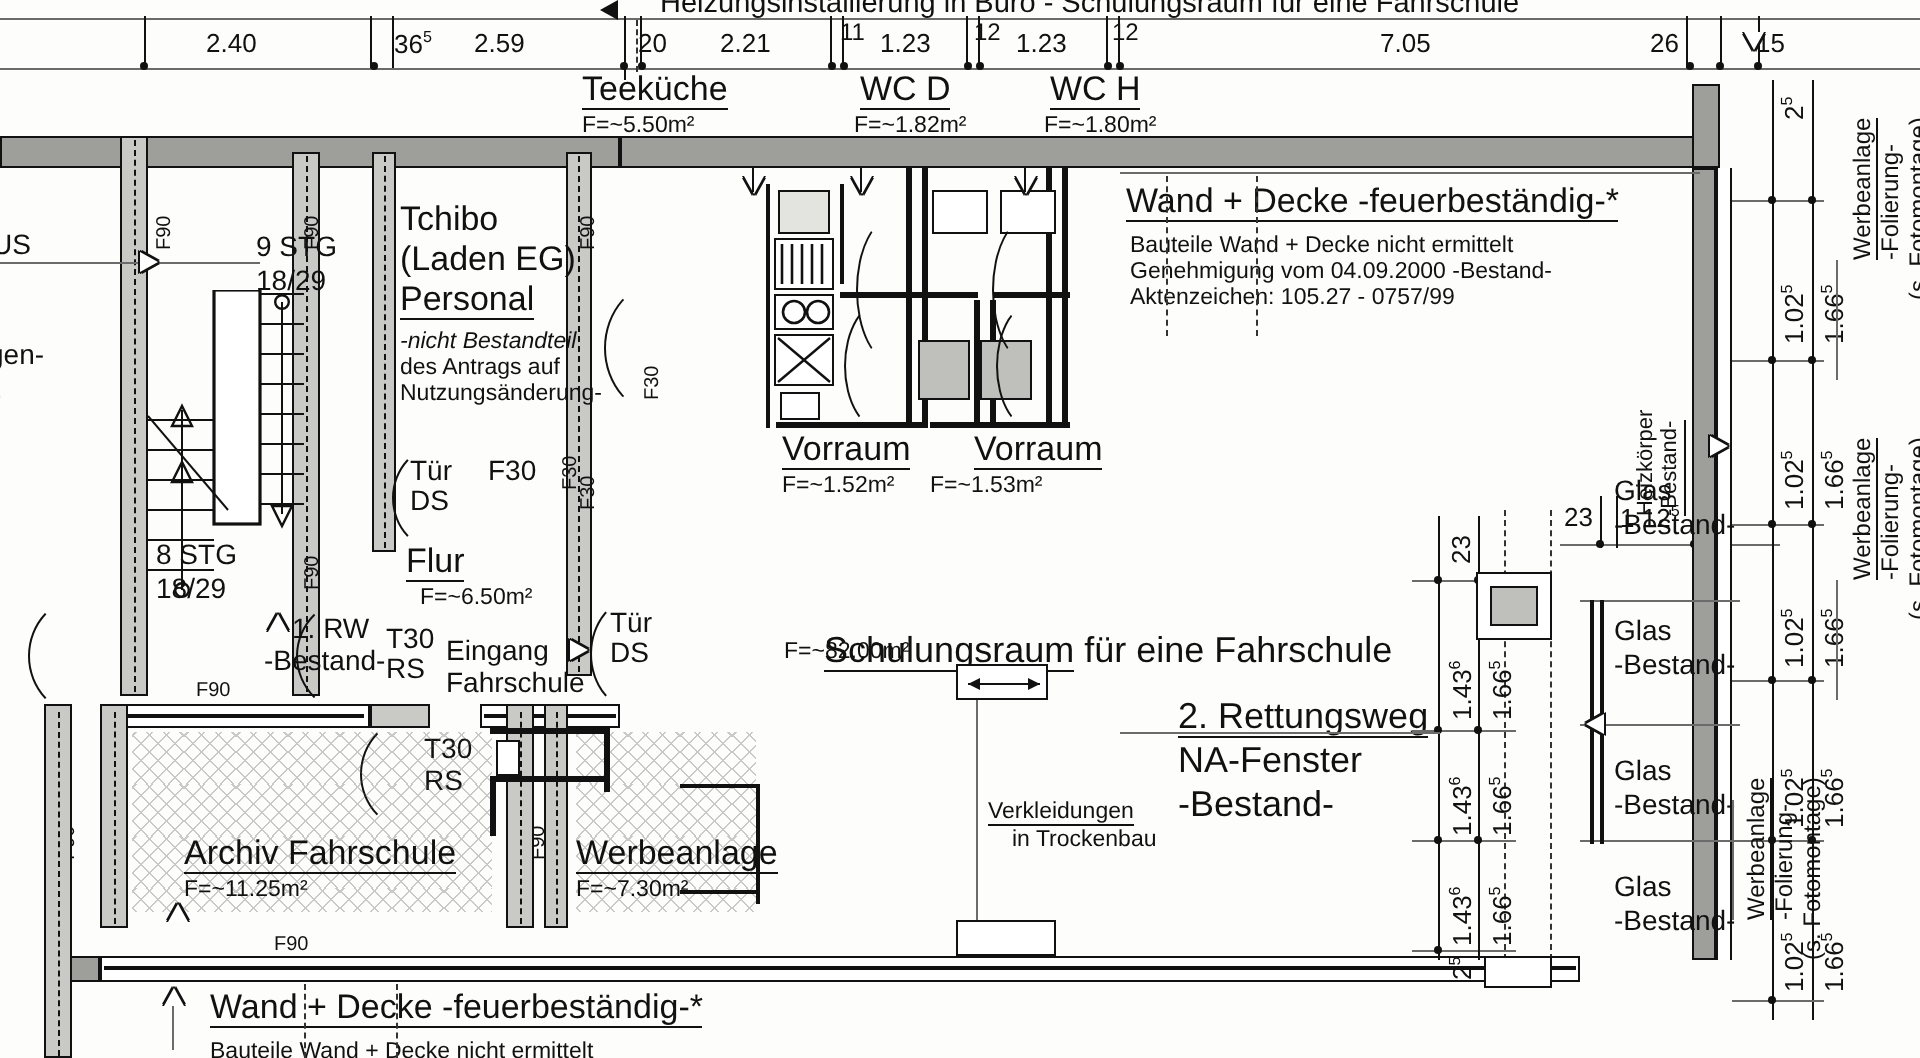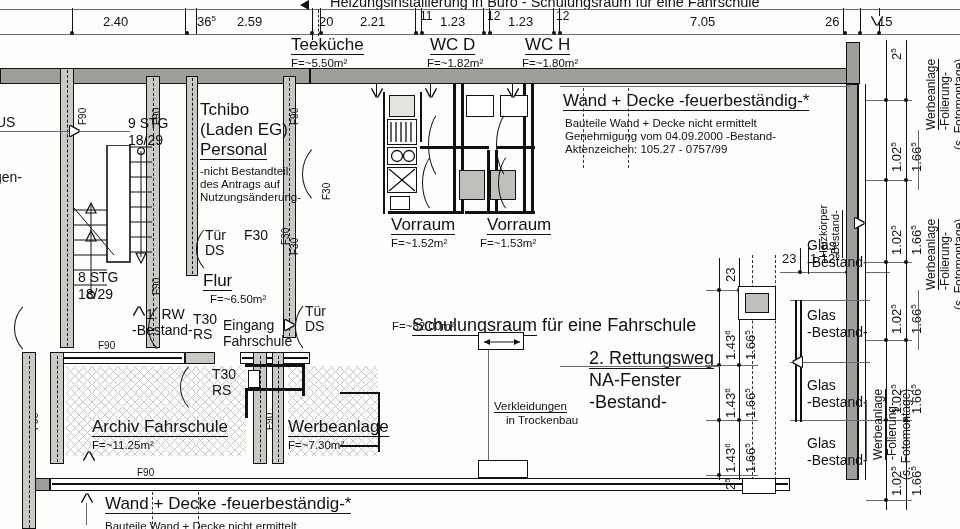--- a/index.html
+++ b/index.html
@@ -122,21 +122,21 @@
   <div class="t xs vert" style="left:290px;top:125px;">F90</div>
   <div class="t xs vert" style="left:152px;top:295px;">F90</div>
   <div class="t xs vert" style="left:30px;top:430px;">F90</div>
   <div class="t xs vert" style="left:265px;top:430px;">F90</div>
   <div class="t xs" style="left:98px;top:341px;">F90</div>
   <div class="t xs" style="left:137px;top:468px;">F90</div>
 
   <div class="t big" style="left:200px;top:101px;">Tchibo</div>
   <div class="t big" style="left:200px;top:121px;">(Laden EG)</div>
   <div class="t big ul" style="left:200px;top:141px;">Personal</div>
-  <div class="t sm" style="left:200px;top:165px;">-nicht Bestandteil</div>
+  <div class="t sm" style="left:200px;top:165px;font-style:italic;">-nicht Bestandteil</div>
   <div class="t sm" style="left:200px;top:178px;">des Antrags auf</div>
   <div class="t sm" style="left:200px;top:191px;">Nutzungsänderung-</div>
 
   <div class="t med" style="left:128px;top:116px;">9 STG</div>
   <div class="t med" style="left:128px;top:133px;">18/29</div>
   <div class="t med" style="left:78px;top:270px;">8 STG</div>
   <div class="t med" style="left:78px;top:287px;">18/29</div>
 
   <svg width="130" height="200" style="position:absolute;left:74px;top:145px;">
     <rect x="33" y="0" width="23" height="117" fill="#fff" stroke="#111" stroke-width="1.6"></rect>
@@ -224,21 +224,21 @@
   <div class="tri triD" style="left:372px;top:88px;border-top-color:#fff;filter:drop-shadow(1px 0 0 #111) drop-shadow(-1px 0 0 #111) drop-shadow(0 1px 0 #111);"></div>
   <div class="tri triD" style="left:426px;top:88px;border-top-color:#fff;filter:drop-shadow(1px 0 0 #111) drop-shadow(-1px 0 0 #111) drop-shadow(0 1px 0 #111);"></div>
   <div class="tri triD" style="left:508px;top:88px;border-top-color:#fff;filter:drop-shadow(1px 0 0 #111) drop-shadow(-1px 0 0 #111) drop-shadow(0 1px 0 #111);"></div>
   <div class="thin" style="left:376px;top:84px;width:1px;height:12px;"></div>
   <div class="thin" style="left:430px;top:84px;width:1px;height:12px;"></div>
   <div class="thin" style="left:512px;top:84px;width:1px;height:12px;"></div>
 
   <div class="t big ul" style="left:391px;top:216px;">Vorraum</div>
   <div class="t sm" style="left:391px;top:237px;">F=~1.52m²</div>
   <div class="t big ul" style="left:487px;top:216px;">Vorraum</div>
-  <div class="t sm" style="left:480px;top:237px;">F=~1.53m²</div>
+  <div class="t sm" style="left:465px;top:237px;">F=~1.53m²</div>
 
   <div class="t ul" style="left:563px;top:92px;font-size:17px;">Wand + Decke -feuerbeständig-*</div>
   <div class="t sm" style="left:565px;top:117px;">Bauteile Wand + Decke nicht ermittelt</div>
   <div class="t sm" style="left:565px;top:130px;">Genehmigung vom 04.09.2000 -Bestand-</div>
   <div class="t sm" style="left:565px;top:143px;">Aktenzeichen: 105.27 - 0757/99</div>
 
   <div class="t" style="left:392px;top:297px;font-size:18px;">
     <span class="ul" style="display:inline-block;">Schulungsraum</span><span> für eine Fahrschule</span>
   </div>
   <div class="t sm" style="left:392px;top:320px;">F=~82.00m²</div>

